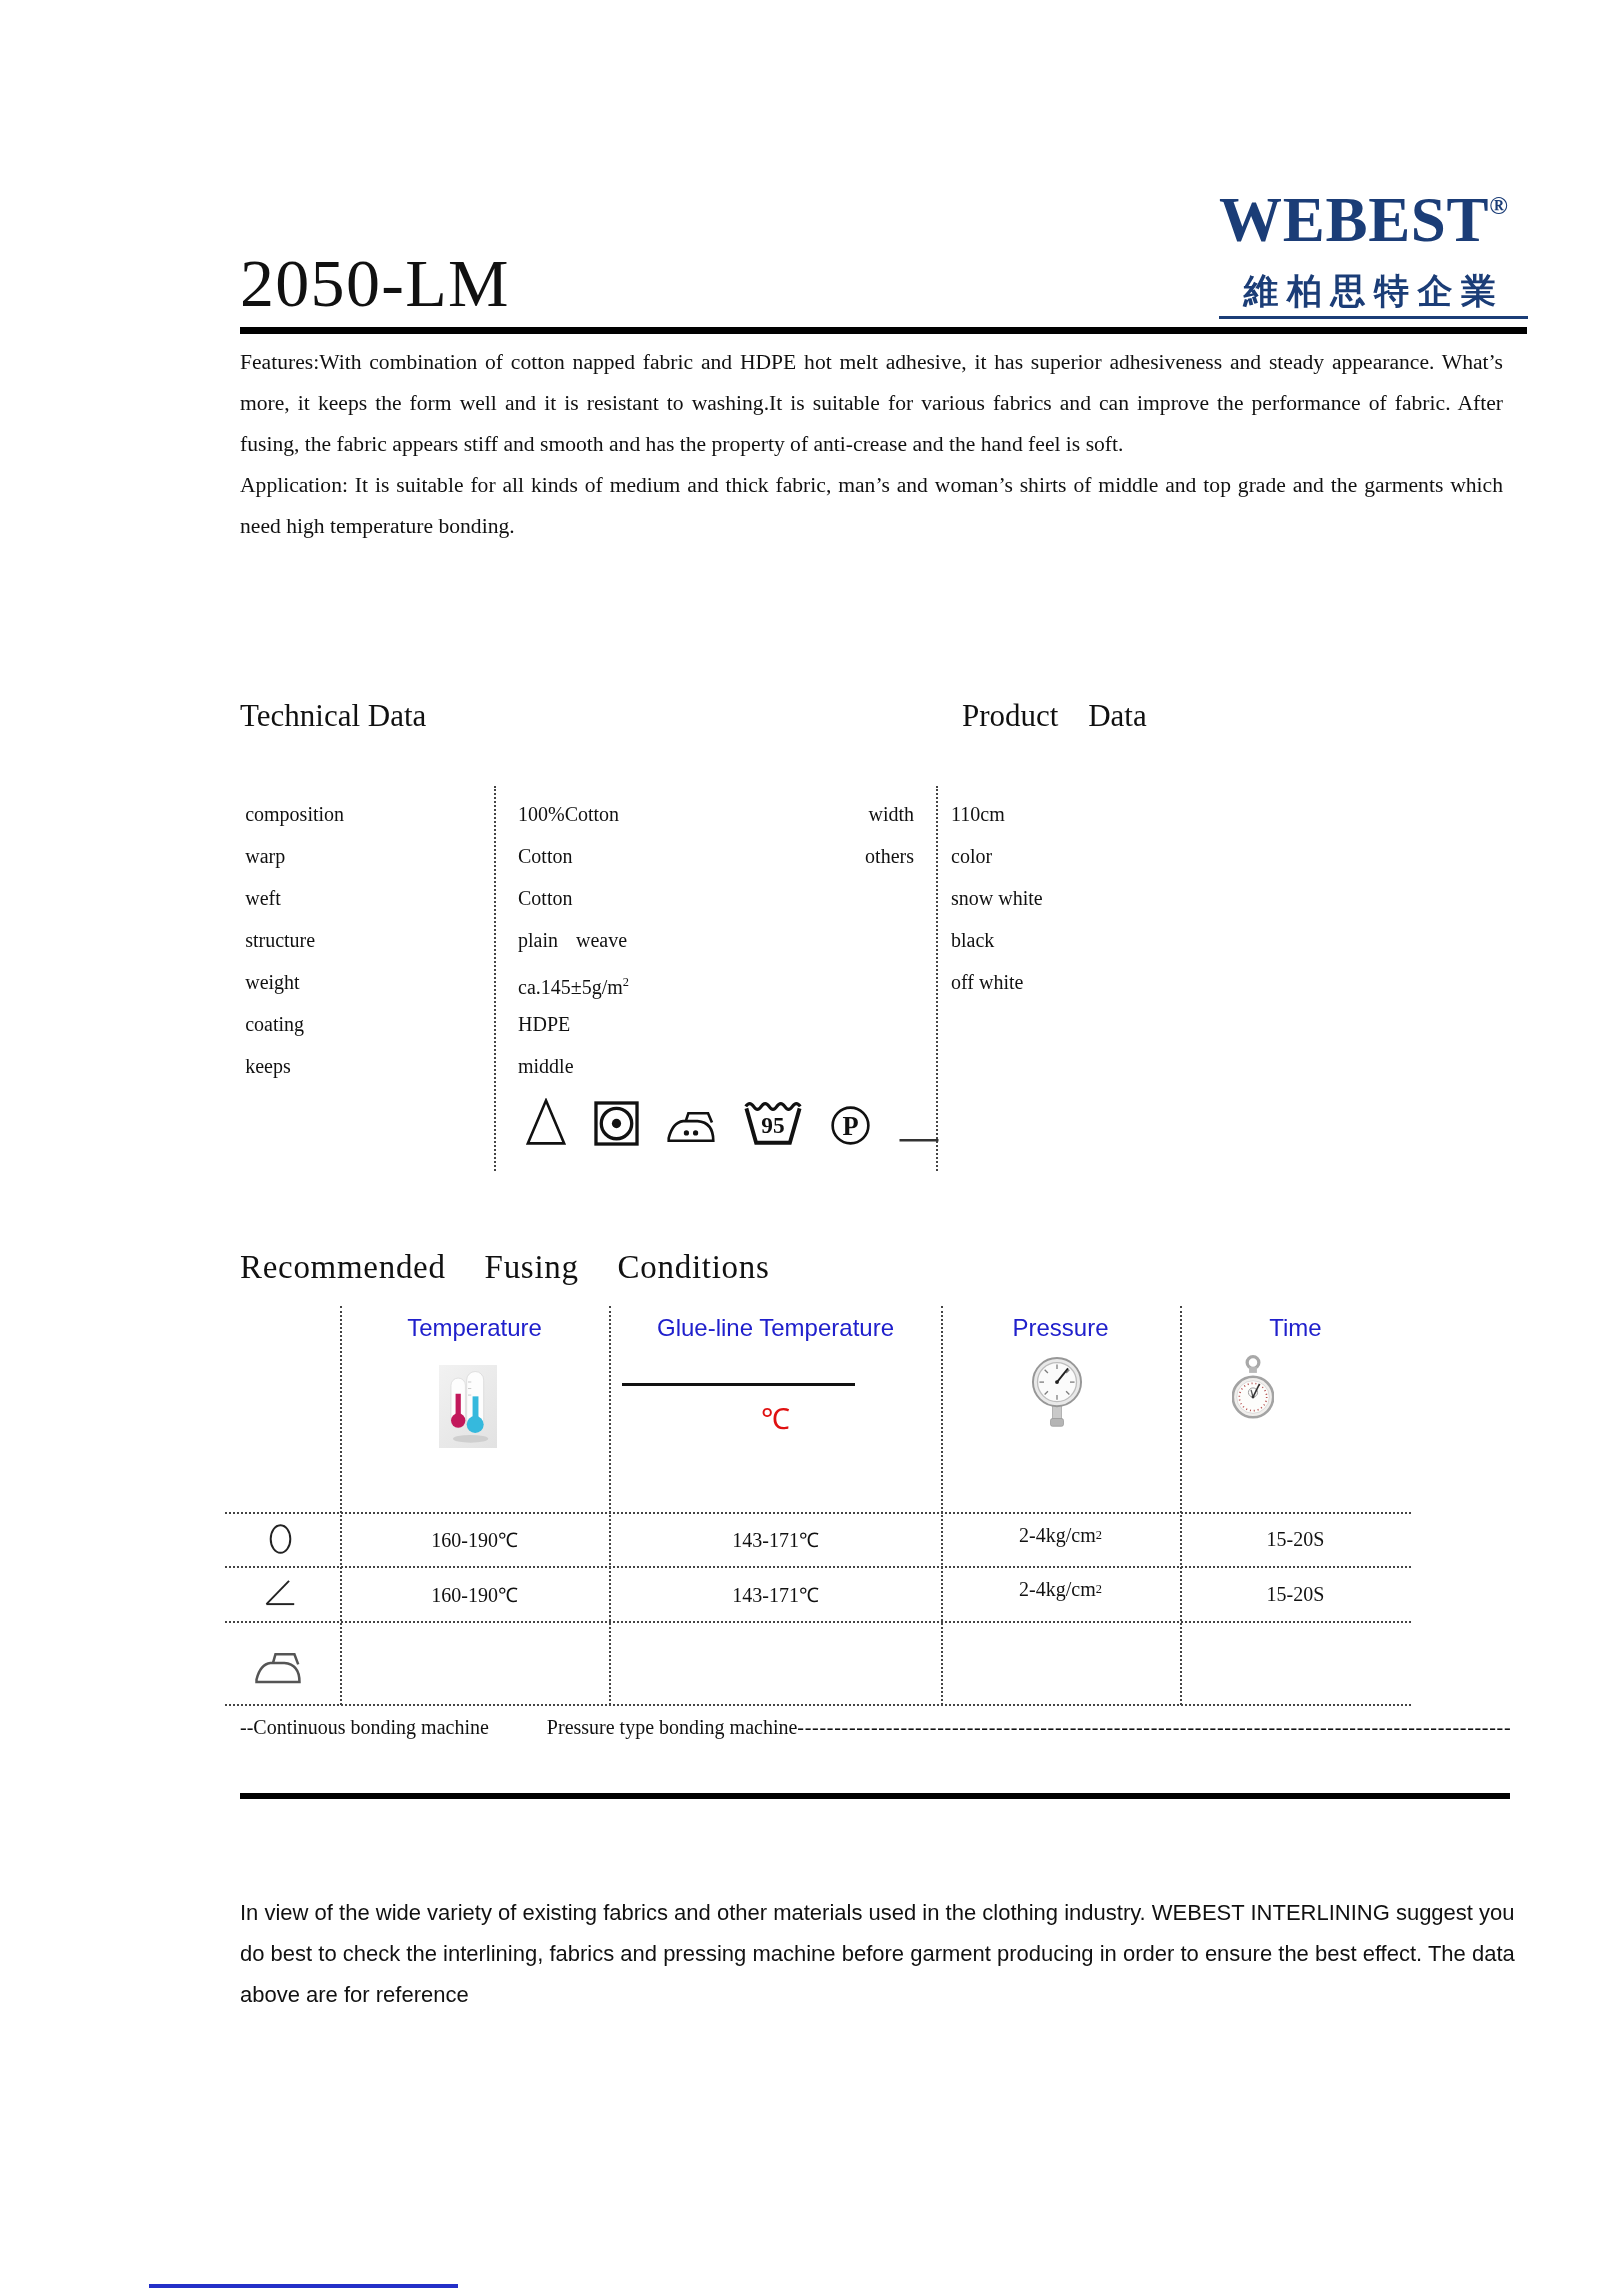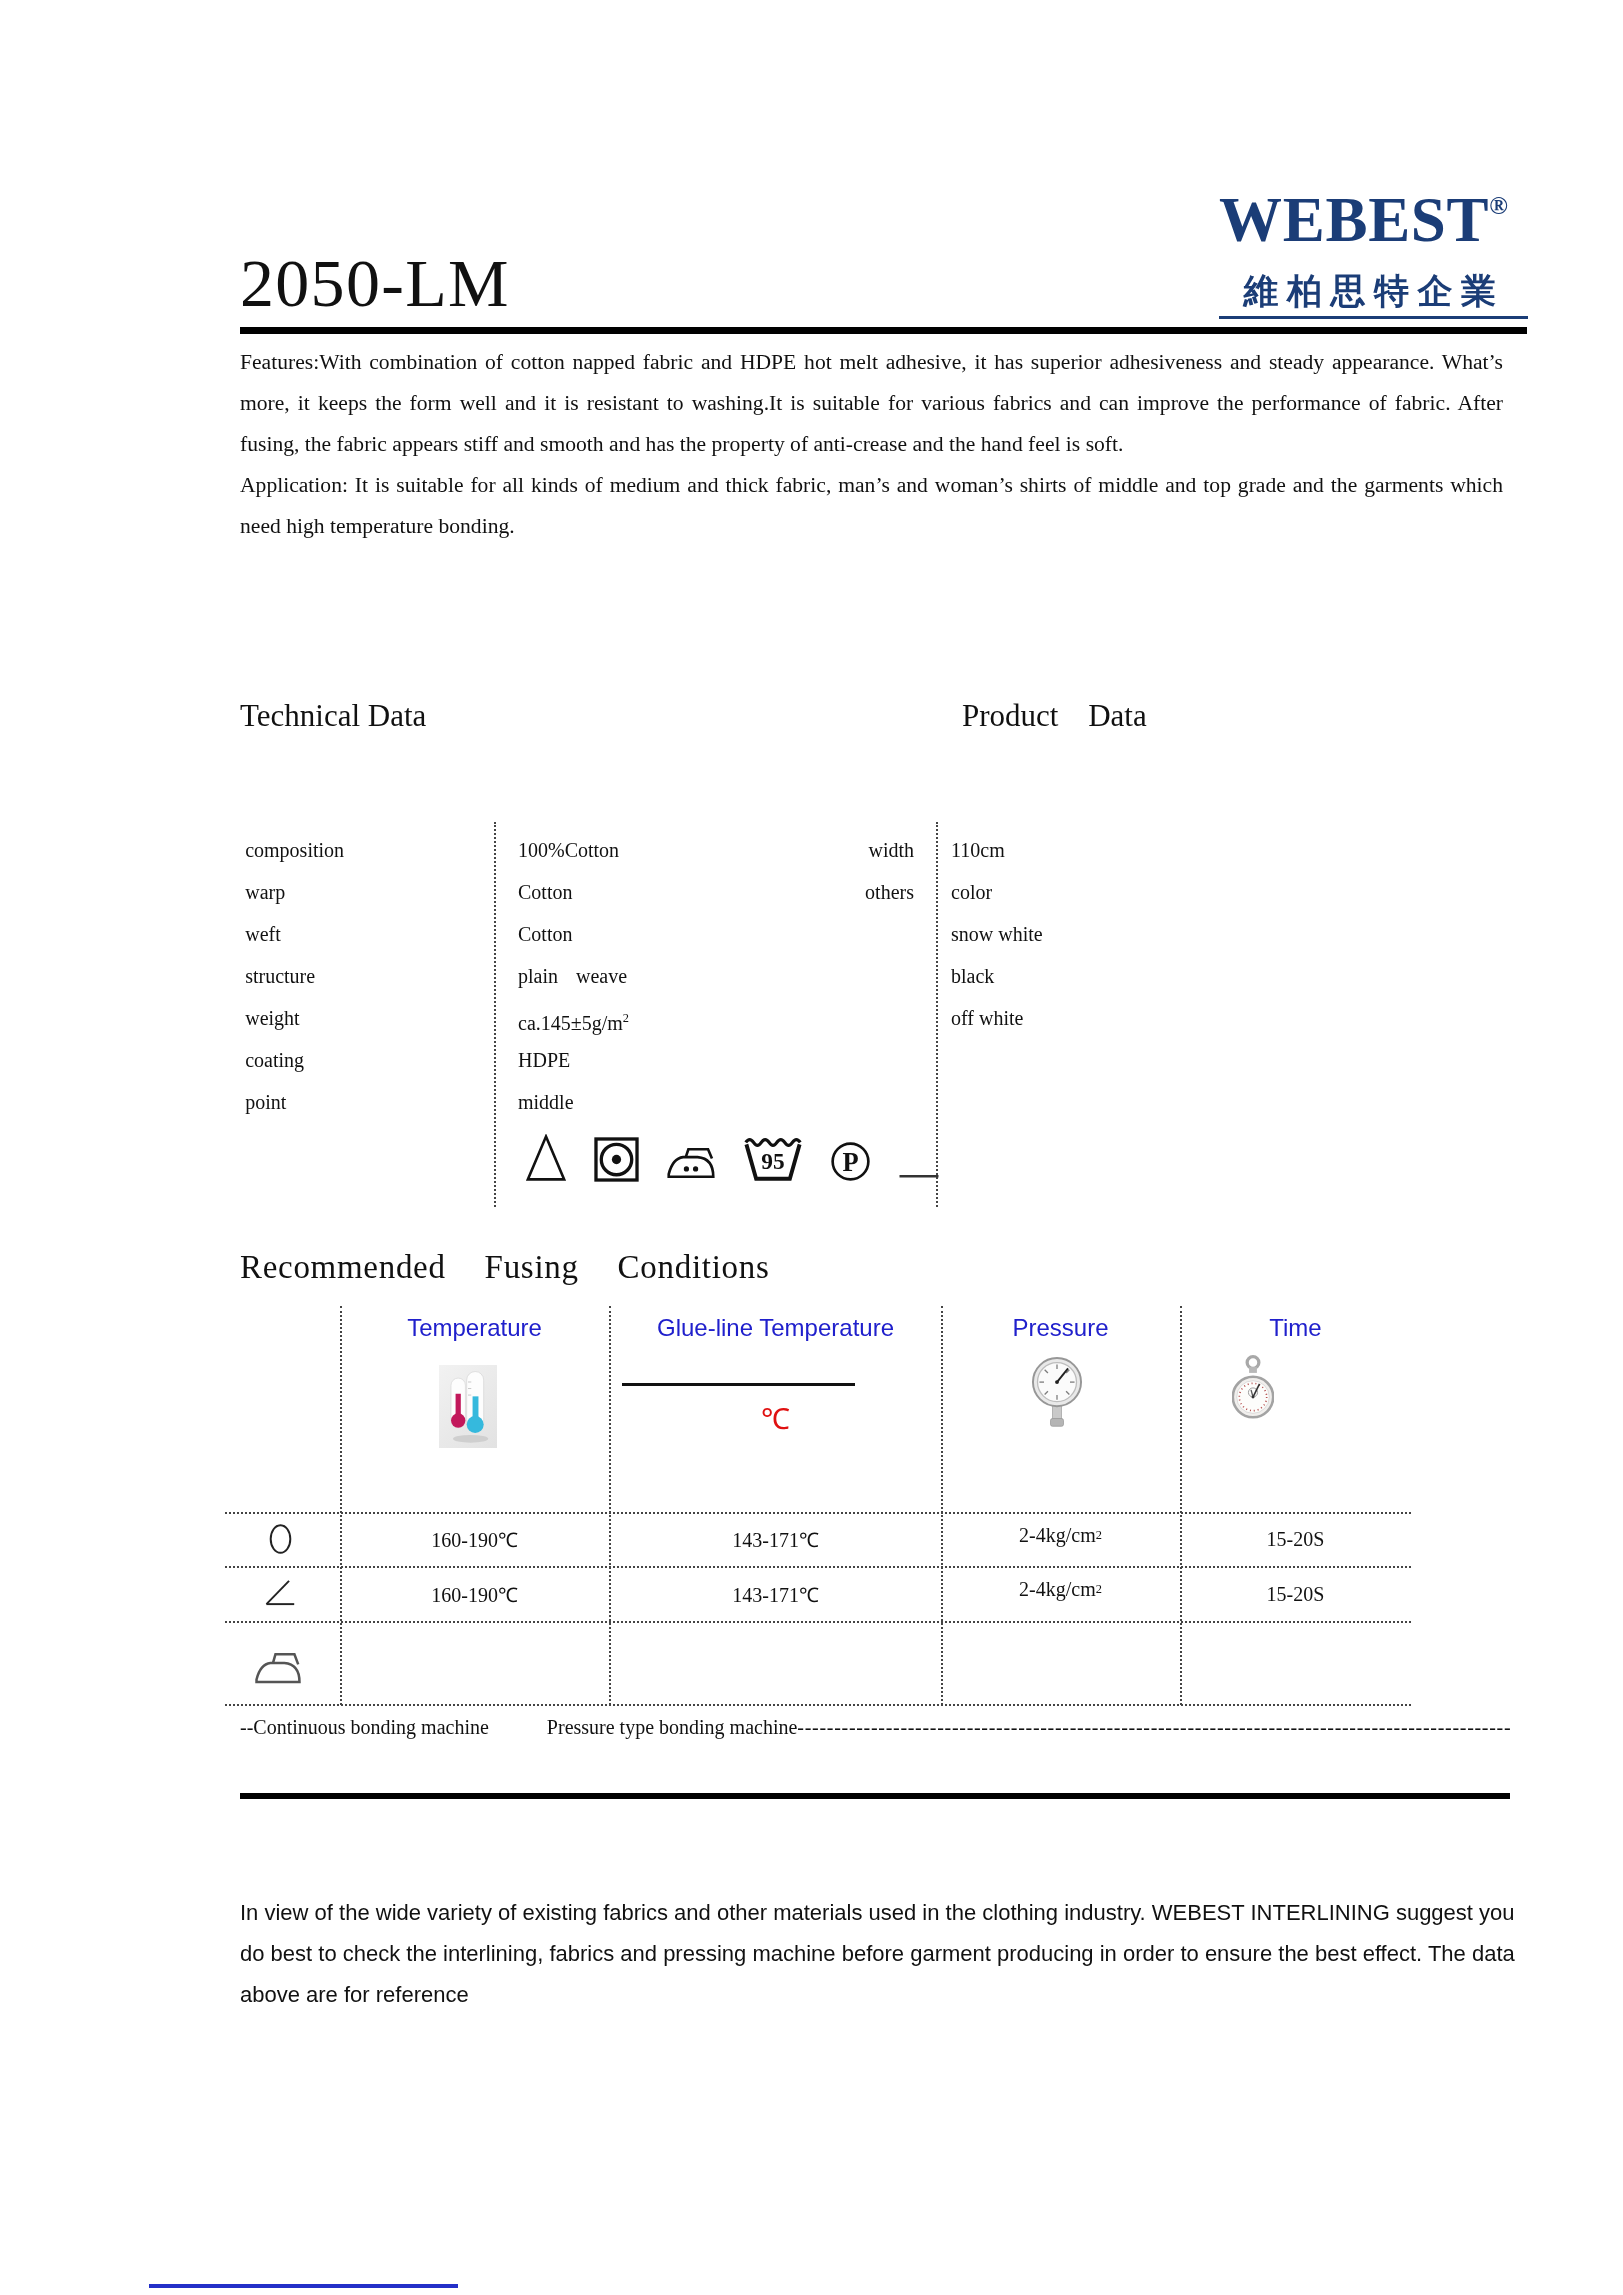--- a/index.html
+++ b/index.html
@@ -21,21 +21,21 @@
   .intro{position:absolute;left:240px;top:342px;width:1263px;font-size:21.6px;
          line-height:41px;text-align:justify;}
   .intro p{margin:0;}
 
   
   .h-tech{position:absolute;left:240px;top:698px;font-size:31px;}
   .h-prod{position:absolute;left:962px;top:698px;font-size:31px;word-spacing:22px;}
   .h-fuse{position:absolute;left:240px;top:1249px;font-size:33px;word-spacing:30px;letter-spacing:0.7px;}
 
   
-  .tech{position:absolute;left:240px;top:822px;width:1174px;height:386px;font-size:20px;}
+  .tech{position:absolute;left:240px;top:786px;width:1174px;height:386px;font-size:20px;}
   .tech .vline{position:absolute;top:0;height:385px;width:0;border-left:2px dotted #444;}
   .tcol{position:absolute;top:6.5px;}
   .tcol div{height:42px;line-height:42px;white-space:nowrap;}
   .tech-labels{left:5.2px;}
   .tech-values{left:278px;}
   .tech-minor{left:543px;width:131px;text-align:right;}
   .tech-right{left:711px;}
   .ws-wide{word-spacing:13px;}
   sup{font-size:0.62em;}
 
@@ -94,21 +94,21 @@
     <div class="vline" style="left:254px;"></div>
     <div class="vline" style="left:696px;"></div>
 
     <div class="tcol tech-labels">
       <div>composition</div>
       <div>warp</div>
       <div>weft</div>
       <div>structure</div>
       <div>weight</div>
       <div>coating</div>
-      <div>point</div>
+      <div>keeps</div>
     </div>
 
     <div class="tcol tech-values">
       <div>100%Cotton</div>
       <div>Cotton</div>
       <div>Cotton</div>
       <div class="ws-wide">plain weave</div>
       <div><span>ca.145±5g/m</span><sup>2</sup></div>
       <div>HDPE</div>
       <div>middle</div>

